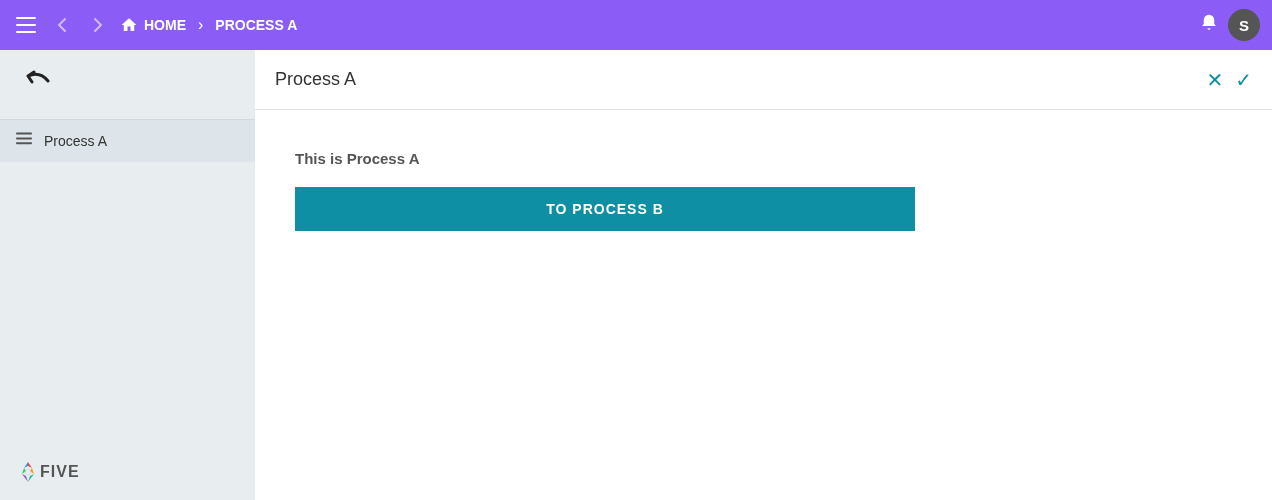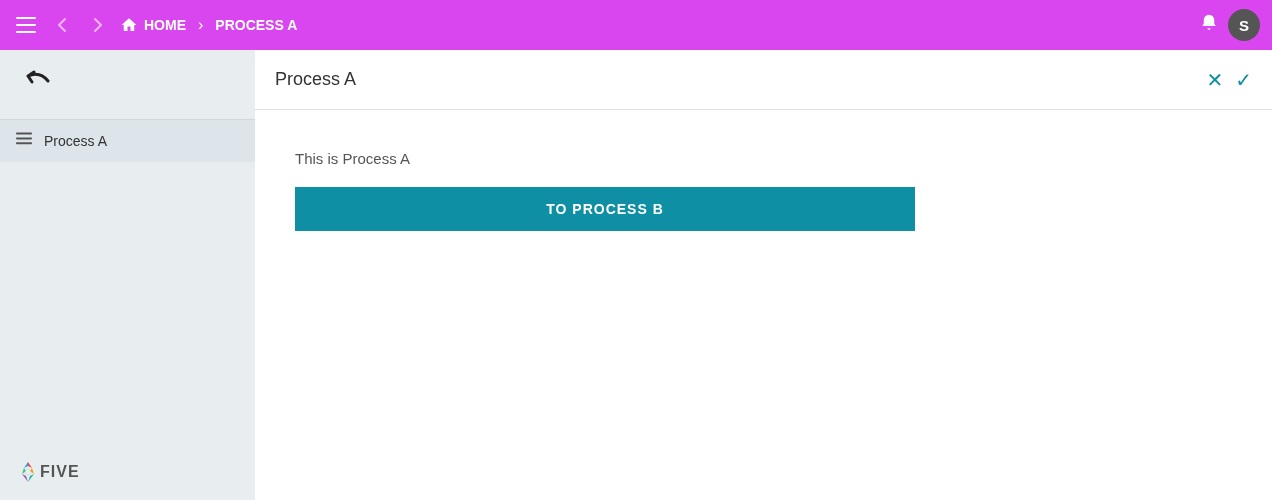--- a/index.html
+++ b/index.html
@@ -1,20 +1,20 @@
 <!DOCTYPE html>
 <html><head>
   <meta charset="utf-8">
   <style>
     * { margin: 0; padding: 0; box-sizing: border-box; }
     body { font-family: Arial, sans-serif; width: 1272px; height: 500px; overflow: hidden; display: flex; flex-direction: column; }
 
     
     .topbar {
-      background-color: #d946ef;
+      background-color: #8b5cf6;
       height: 50px;
       display: flex;
       align-items: center;
       padding: 0 12px;
       flex-shrink: 0;
       gap: 8px;
     }
     .topbar-left {
       display: flex;
       align-items: center;
@@ -184,20 +184,21 @@
     .content-body {
       flex: 1;
       padding: 40px 40px;
       display: flex;
       flex-direction: column;
       gap: 20px;
     }
     .process-description {
       font-size: 15px;
       color: #555;
+      font-weight: bold;
     }
     .process-button {
       background-color: #0e8fa3;
       color: white;
       border: none;
       padding: 14px 12px;
       font-size: 14px;
       font-weight: bold;
       letter-spacing: 1px;
       cursor: pointer;

